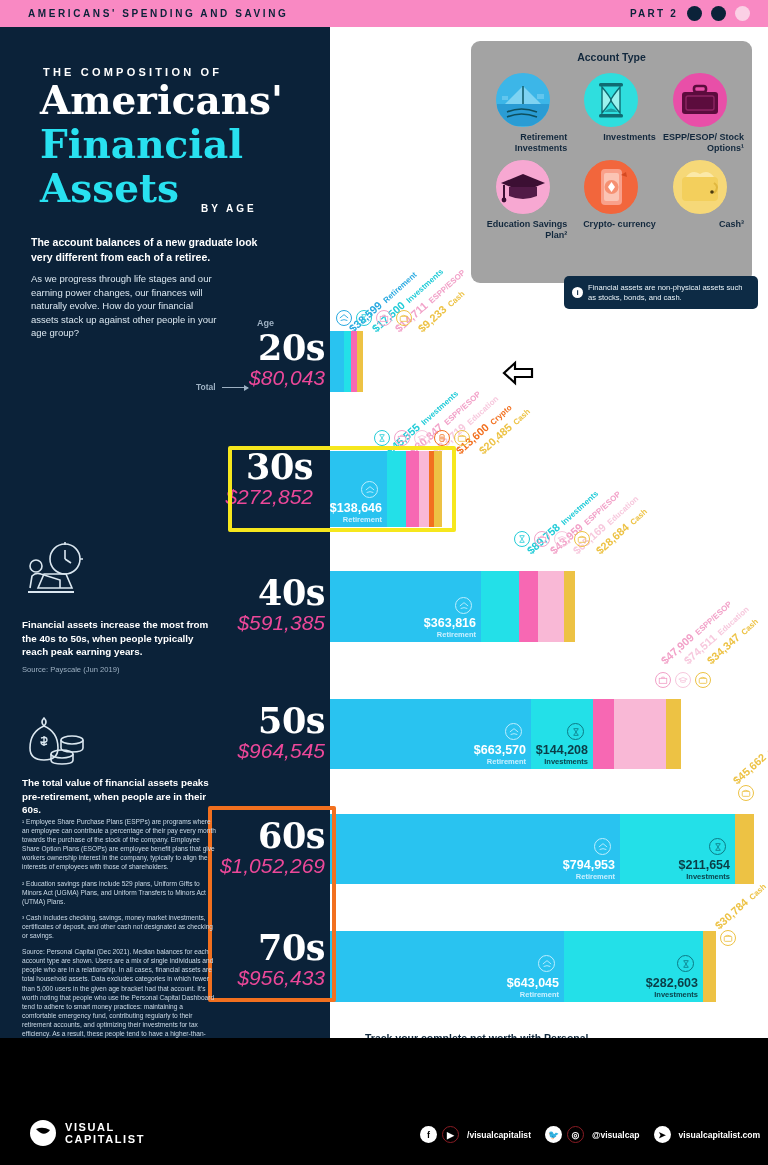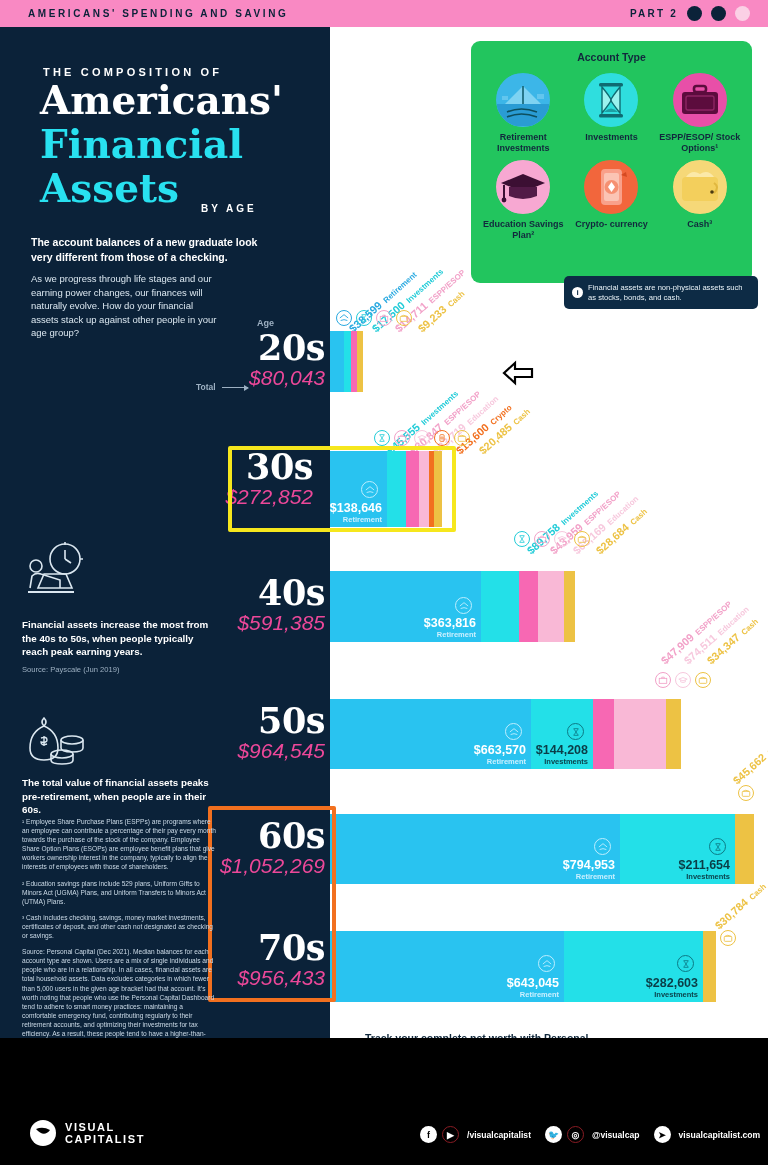--- a/index.html
+++ b/index.html
@@ -58,31 +58,31 @@
     font-size:10.5px; line-height:15px; color:#ffffff; font-weight:700;
   }
   .subtext {
     position:absolute; left:31px; top:272px; width:190px;
     font-size:9.5px; line-height:13.6px; color:#dbe7f0;
   }
 
   
   .legend {
     position:absolute; left:471px; top:41px; width:281px; height:242px;
-    background:#22c55e; border-radius:9px;
+    background:#a3a3a3; border-radius:9px;
   }
   .legend-title {
     position:absolute; left:0; top:10px; width:100%; text-align:center;
     font-size:10.5px; font-weight:700; color:#12283d;
   }
   .legend-grid {
     position:absolute; left:8px; top:32px; width:265px;
     display:grid; grid-template-columns:repeat(3,1fr); row-gap:6px;
   }
-  .legend-cell { text-align:center; }
+  .legend-cell { text-align:right; }
   .legend-ico {
     width:54px; height:54px; border-radius:50%; margin:0 auto 5px;
     display:flex; align-items:center; justify-content:center; overflow:hidden;
   }
   .legend-lbl { font-size:9px; font-weight:700; color:#12283d; line-height:11px; }
 
   .note {
     position:absolute; left:564px; top:276px; width:194px; height:33px;
     background:#0d2b45; border-radius:5px 5px 5px 5px;
     display:flex; align-items:center; gap:5px; padding:0 8px;
@@ -234,21 +234,21 @@
     </div>
   </div>
 
   <div class="kicker">THE COMPOSITION OF</div>
   <div class="h1">
     <div>Americans'</div>
     <div class="cyan">Financial</div>
     <div class="cyan">Assets</div>
   </div>
   <div class="byage">BY AGE</div>
-  <div class="lede">The account balances of a new graduate look very different from those of a checking.</div>
+  <div class="lede">The account balances of a new graduate look very different from each of a retiree.</div>
   <div class="subtext">As we progress through life stages and our earning power changes, our finances will naturally evolve. How do your financial assets stack up against other people in your age group?</div>
 
   <div class="legend">
     <div class="legend-title">Account Type</div>
     <div class="legend-grid">
 
       <div class="legend-cell">
         <div class="legend-ico" style="background:#3cb6e8">
           <svg width="52" height="52" viewBox="0 0 52 52">
             <rect x="0" y="0" width="52" height="52" fill="#3cb6e8"></rect>

